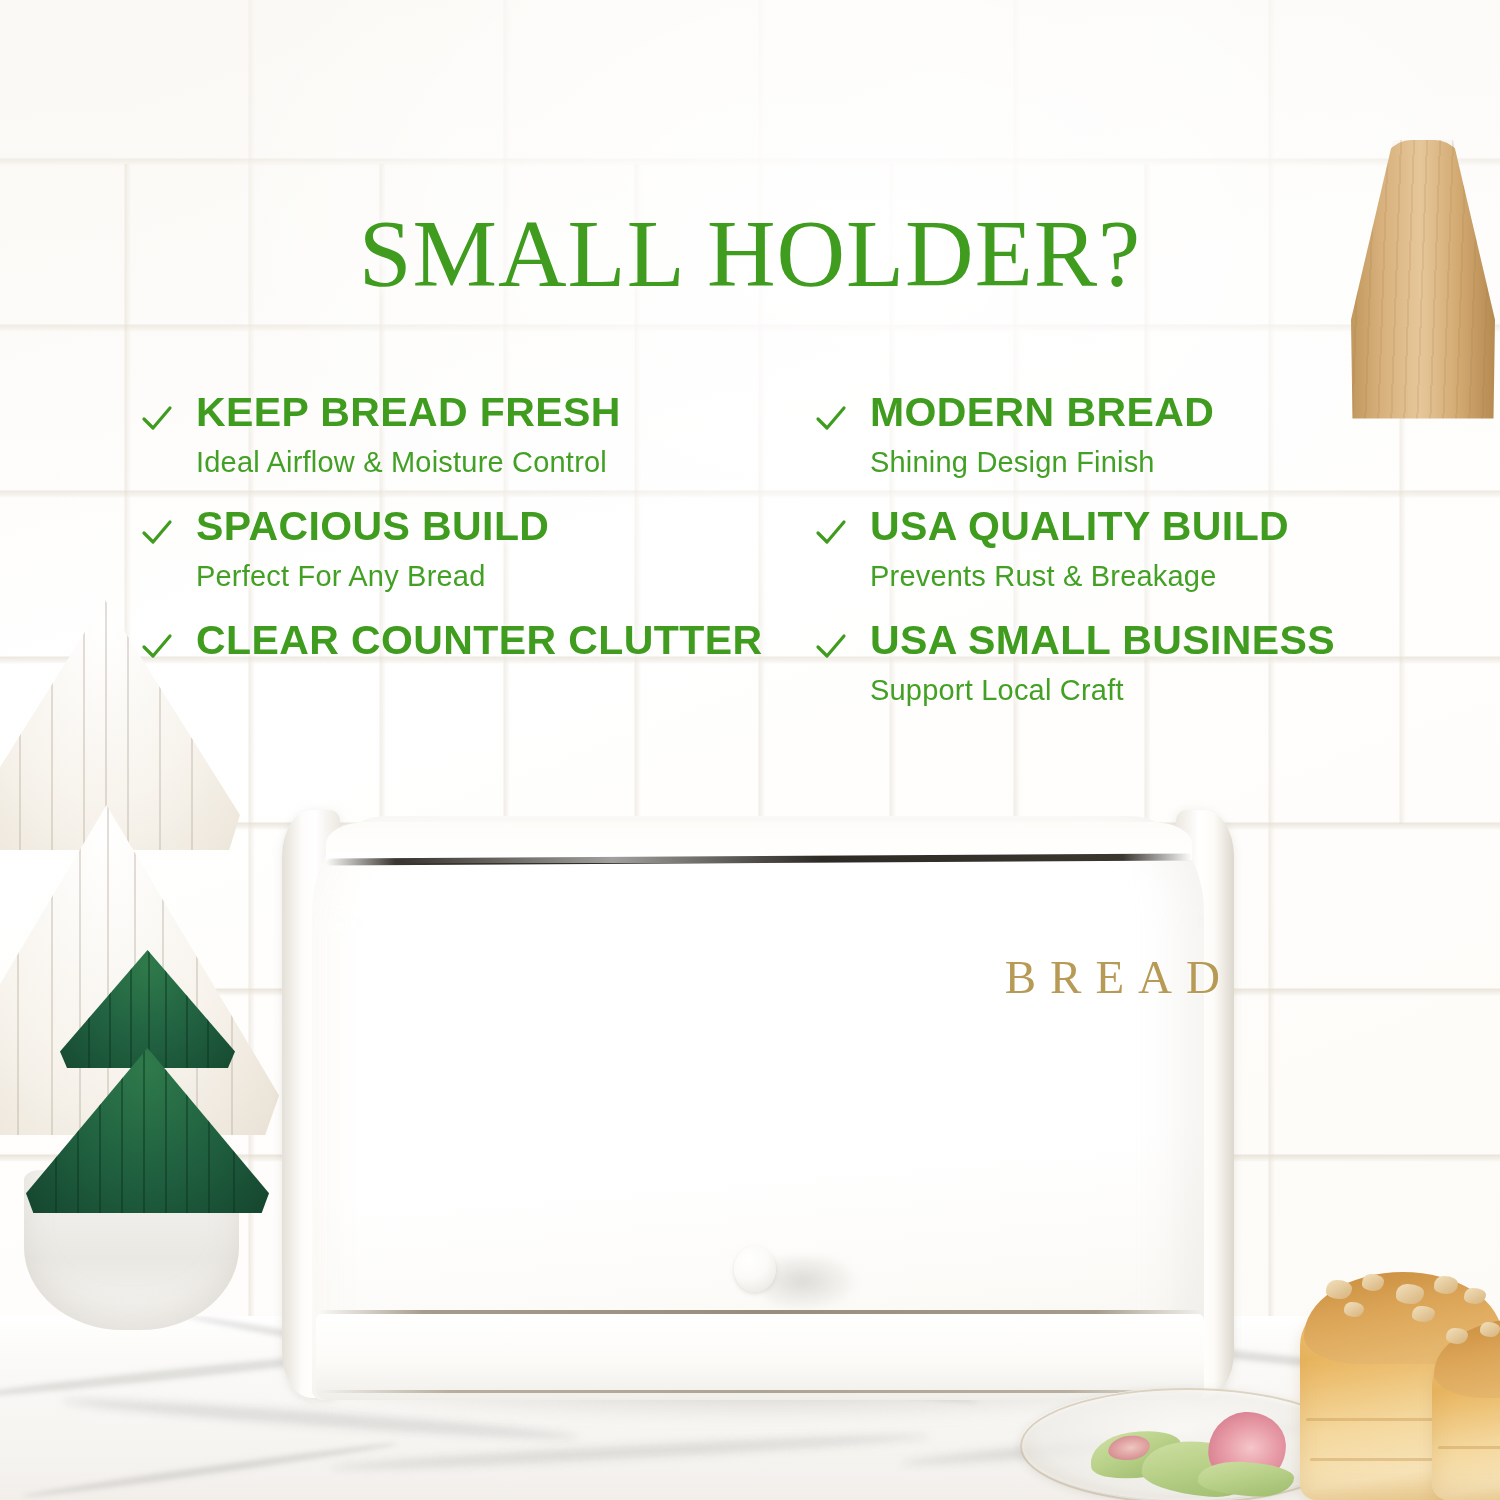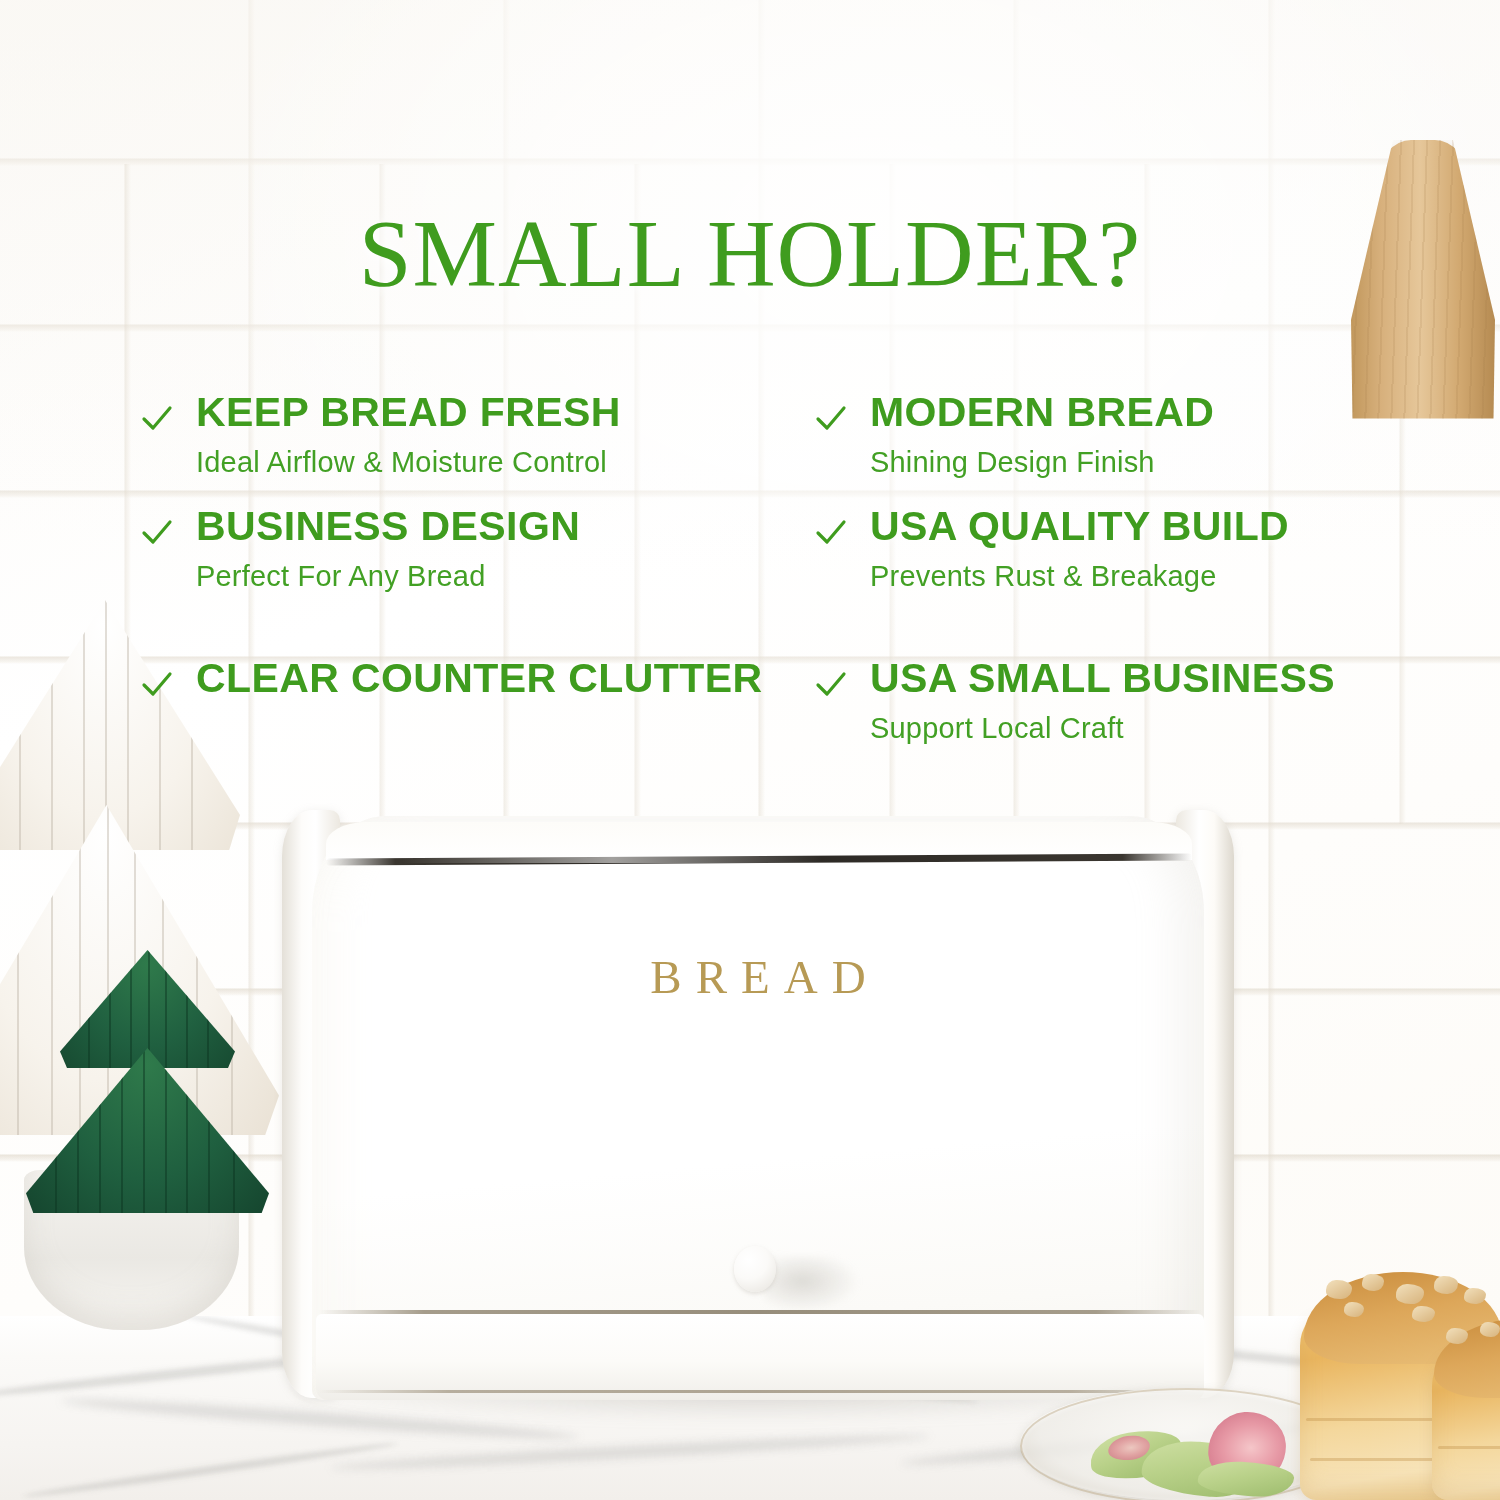--- a/index.html
+++ b/index.html
@@ -83,21 +83,21 @@
   .bullets{
     position:absolute;left:0;top:392px;width:1500px;height:330px;
   }
   .col{position:absolute;top:0;}
   .col.left{left:132px;width:660px;}
   .col.right{left:806px;width:620px;}
 
   .bullet{position:absolute;left:8px;}
   .bullet.r0{top:0;}
   .bullet.r1{top:114px;}
-  .bullet.r2{top:228px;margin-top:38px;}
+  .bullet.r2{top:228px;}
 
   .check{
     position:absolute;left:0;top:10px;
     width:34px;height:34px;
     color:#3f9c1e;
   }
   .check svg{display:block;width:34px;height:34px;}
 
   .btext{margin-left:56px;}
   .btitle{
@@ -208,21 +208,21 @@
     background:linear-gradient(90deg,rgba(255,255,255,0),rgba(255,255,255,.55),rgba(255,255,255,0));
     border-radius:5px;
   }
   .bb-lidtop{
     position:absolute;left:44px;top:28px;width:866px;height:38px;
     background:linear-gradient(180deg,#fdfcf9 0%,#ffffff 100%);
     border-radius:40px 40px 0 0/22px 22px 0 0;
   }
   .bb-label{
     position:absolute;left:0;top:156px;width:952px;
-    text-align:center;
+    text-align:right;
     font-family:"Liberation Serif","DejaVu Serif",serif;
     font-size:47px;
     letter-spacing:14px;
     color:#b79a55;
     text-indent:14px;
     text-shadow:0 1px 1px rgba(255,255,255,.7);
   }
   .bb-knob{
     position:absolute;left:452px;top:452px;width:42px;height:46px;
     background:radial-gradient(circle at 35% 30%,#ffffff 0%,#fbfaf8 45%,#e6e3dd 100%);
@@ -376,21 +376,21 @@
           <div class="bsub">Ideal Airflow &amp; Moisture Control</div>
         </div>
       </div>
       <div class="bullet r1">
         <span class="check">
           <svg viewBox="0 0 34 34">
               <path d="M4 17 L13 26 L30 6" fill="none" stroke="currentColor" stroke-width="3.2" stroke-linecap="round" stroke-linejoin="round"></path>
             </svg>
         </span>
         <div class="btext">
-          <div class="btitle">BUSINESS DESIGN</div>
+          <div class="btitle">SPACIOUS BUILD</div>
           <div class="bsub">Perfect For Any Bread</div>
         </div>
       </div>
       <div class="bullet r2">
         <span class="check">
           <svg viewBox="0 0 34 34">
               <path d="M4 17 L13 26 L30 6" fill="none" stroke="currentColor" stroke-width="3.2" stroke-linecap="round" stroke-linejoin="round"></path>
             </svg>
         </span>
         <div class="btext">

